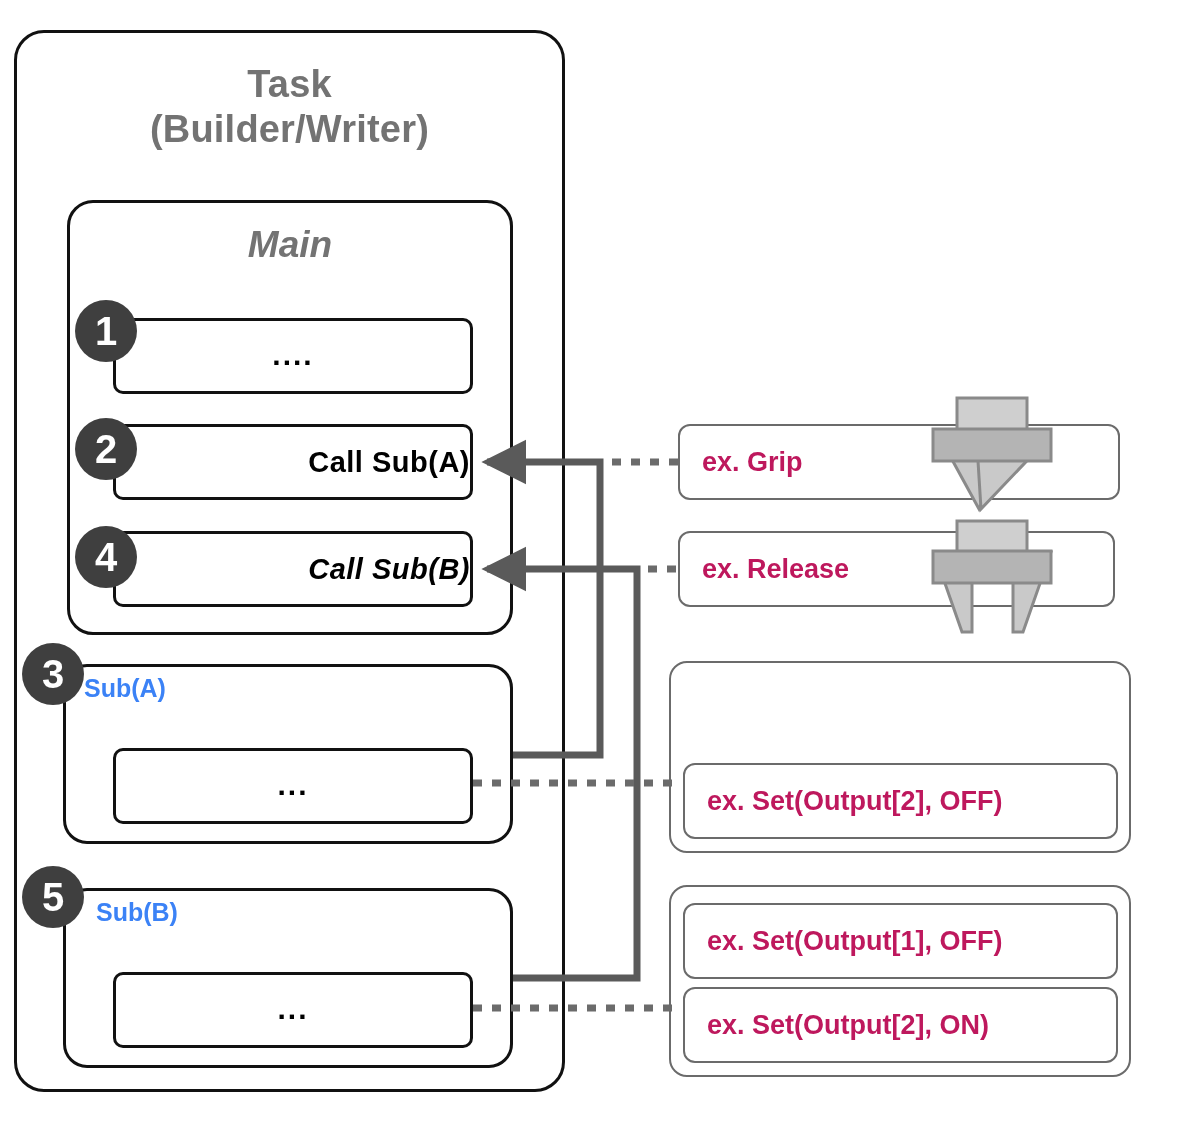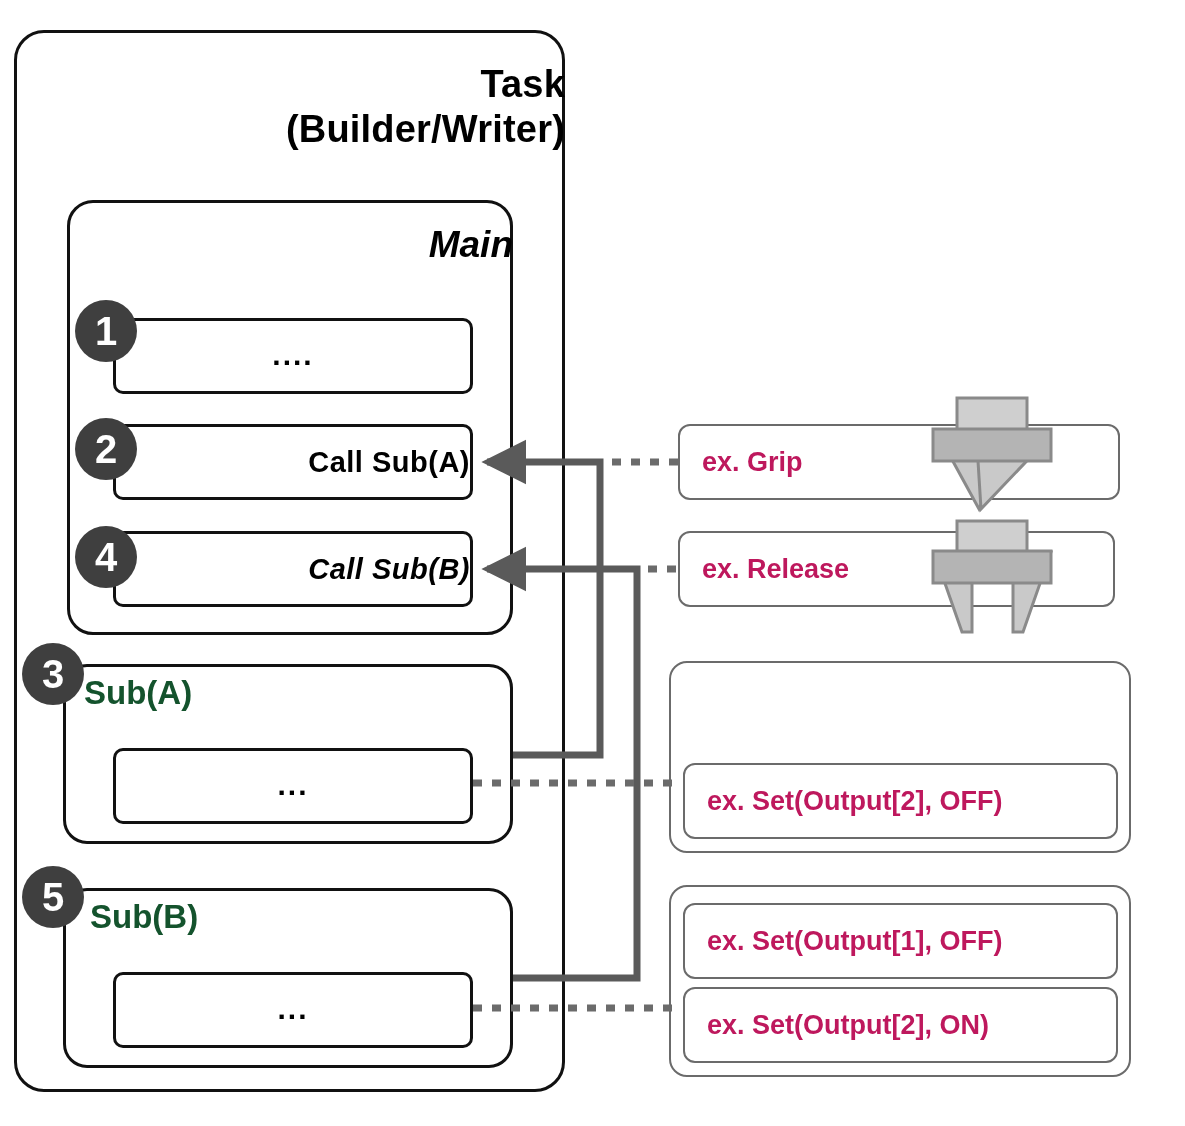--- a/index.html
+++ b/index.html
@@ -46,39 +46,39 @@
     background: #ffffff;
   }
   .ex-group {
     border: 2.5px solid #6b6b6b;
     border-radius: 18px;
     background: #ffffff;
   }
   
   .title-text {
     position: absolute;
-    text-align: right;
-    font-weight: bold;
-    color: #000000;
+    text-align: center;
+    font-weight: bold;
+    color: #737373;
     line-height: 1.18;
     white-space: pre-line;
   }
   .task-title {
     font-size: 38px;
     letter-spacing: 0.2px;
   }
   .main-title {
     font-size: 37px;
     font-style: italic;
   }
   .sub-title {
     position: absolute;
-    font-size: 33px;
-    font-weight: bold;
-    color: #14532d;
+    font-size: 25px;
+    font-weight: bold;
+    color: #3b82f6;
     white-space: nowrap;
   }
   .step-label {
     position: absolute;
     width: 100%;
     text-align: right;
     font-size: 29px;
     font-weight: bold;
     color: #000000;
     top: 50%;
@@ -175,21 +175,21 @@
 
   <div class="sub-title" style="left:84px; top:674px;">Sub(A)</div>
 
   <div class="box step-box" style="left:113px; top:748px; width:360px; height:76px;">
     <span class="dots-label">...</span>
   </div>
   <div class="badge" style="left:22px; top:643px;">3</div>
 
   <div class="box sub-box" style="left:63px; top:888px; width:450px; height:180px;"></div>
 
-  <div class="sub-title" style="left:90px; top:898px;">Sub(B)</div>
+  <div class="sub-title" style="left:96px; top:898px;">Sub(B)</div>
 
   <div class="box step-box" style="left:113px; top:972px; width:360px; height:76px;">
     <span class="dots-label">...</span>
   </div>
   <div class="badge" style="left:22px; top:866px;">5</div>
 
   <svg id="connectors" viewBox="0 0 1185 1126" xmlns="http://www.w3.org/2000/svg">
     <defs>
       <marker id="arrowHead" markerWidth="7" markerHeight="7" refX="5.6" refY="3.5" orient="auto" markerUnits="strokeWidth">
         <path d="M0,0.3 L6.4,3.5 L0,6.7 Z" fill="#5a5a5a"></path>

